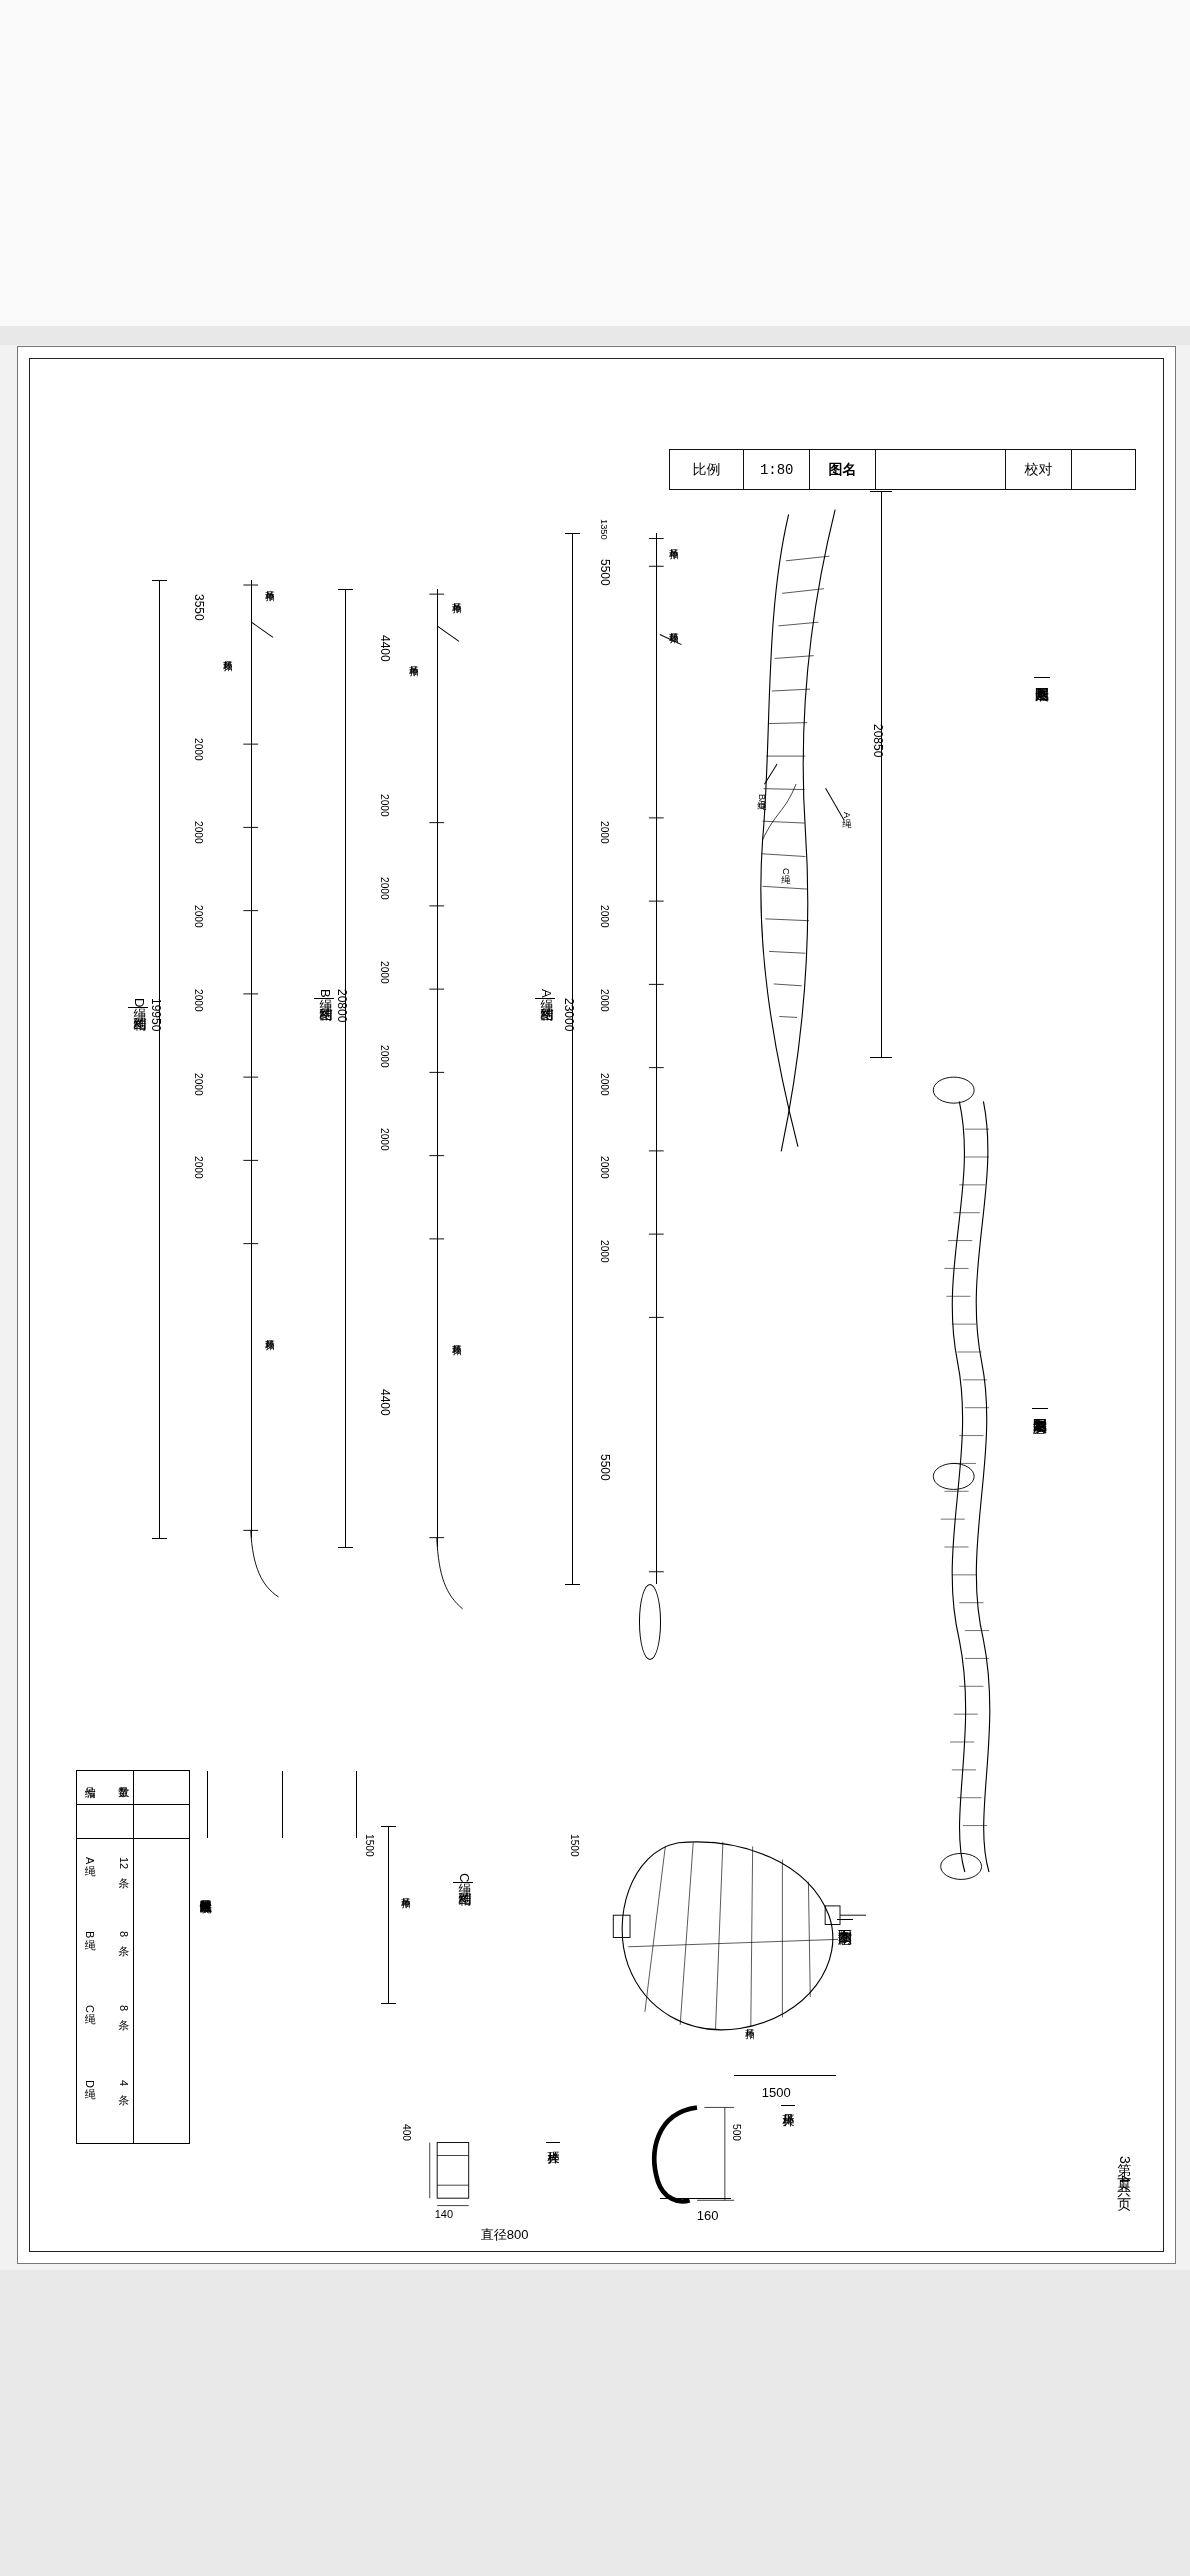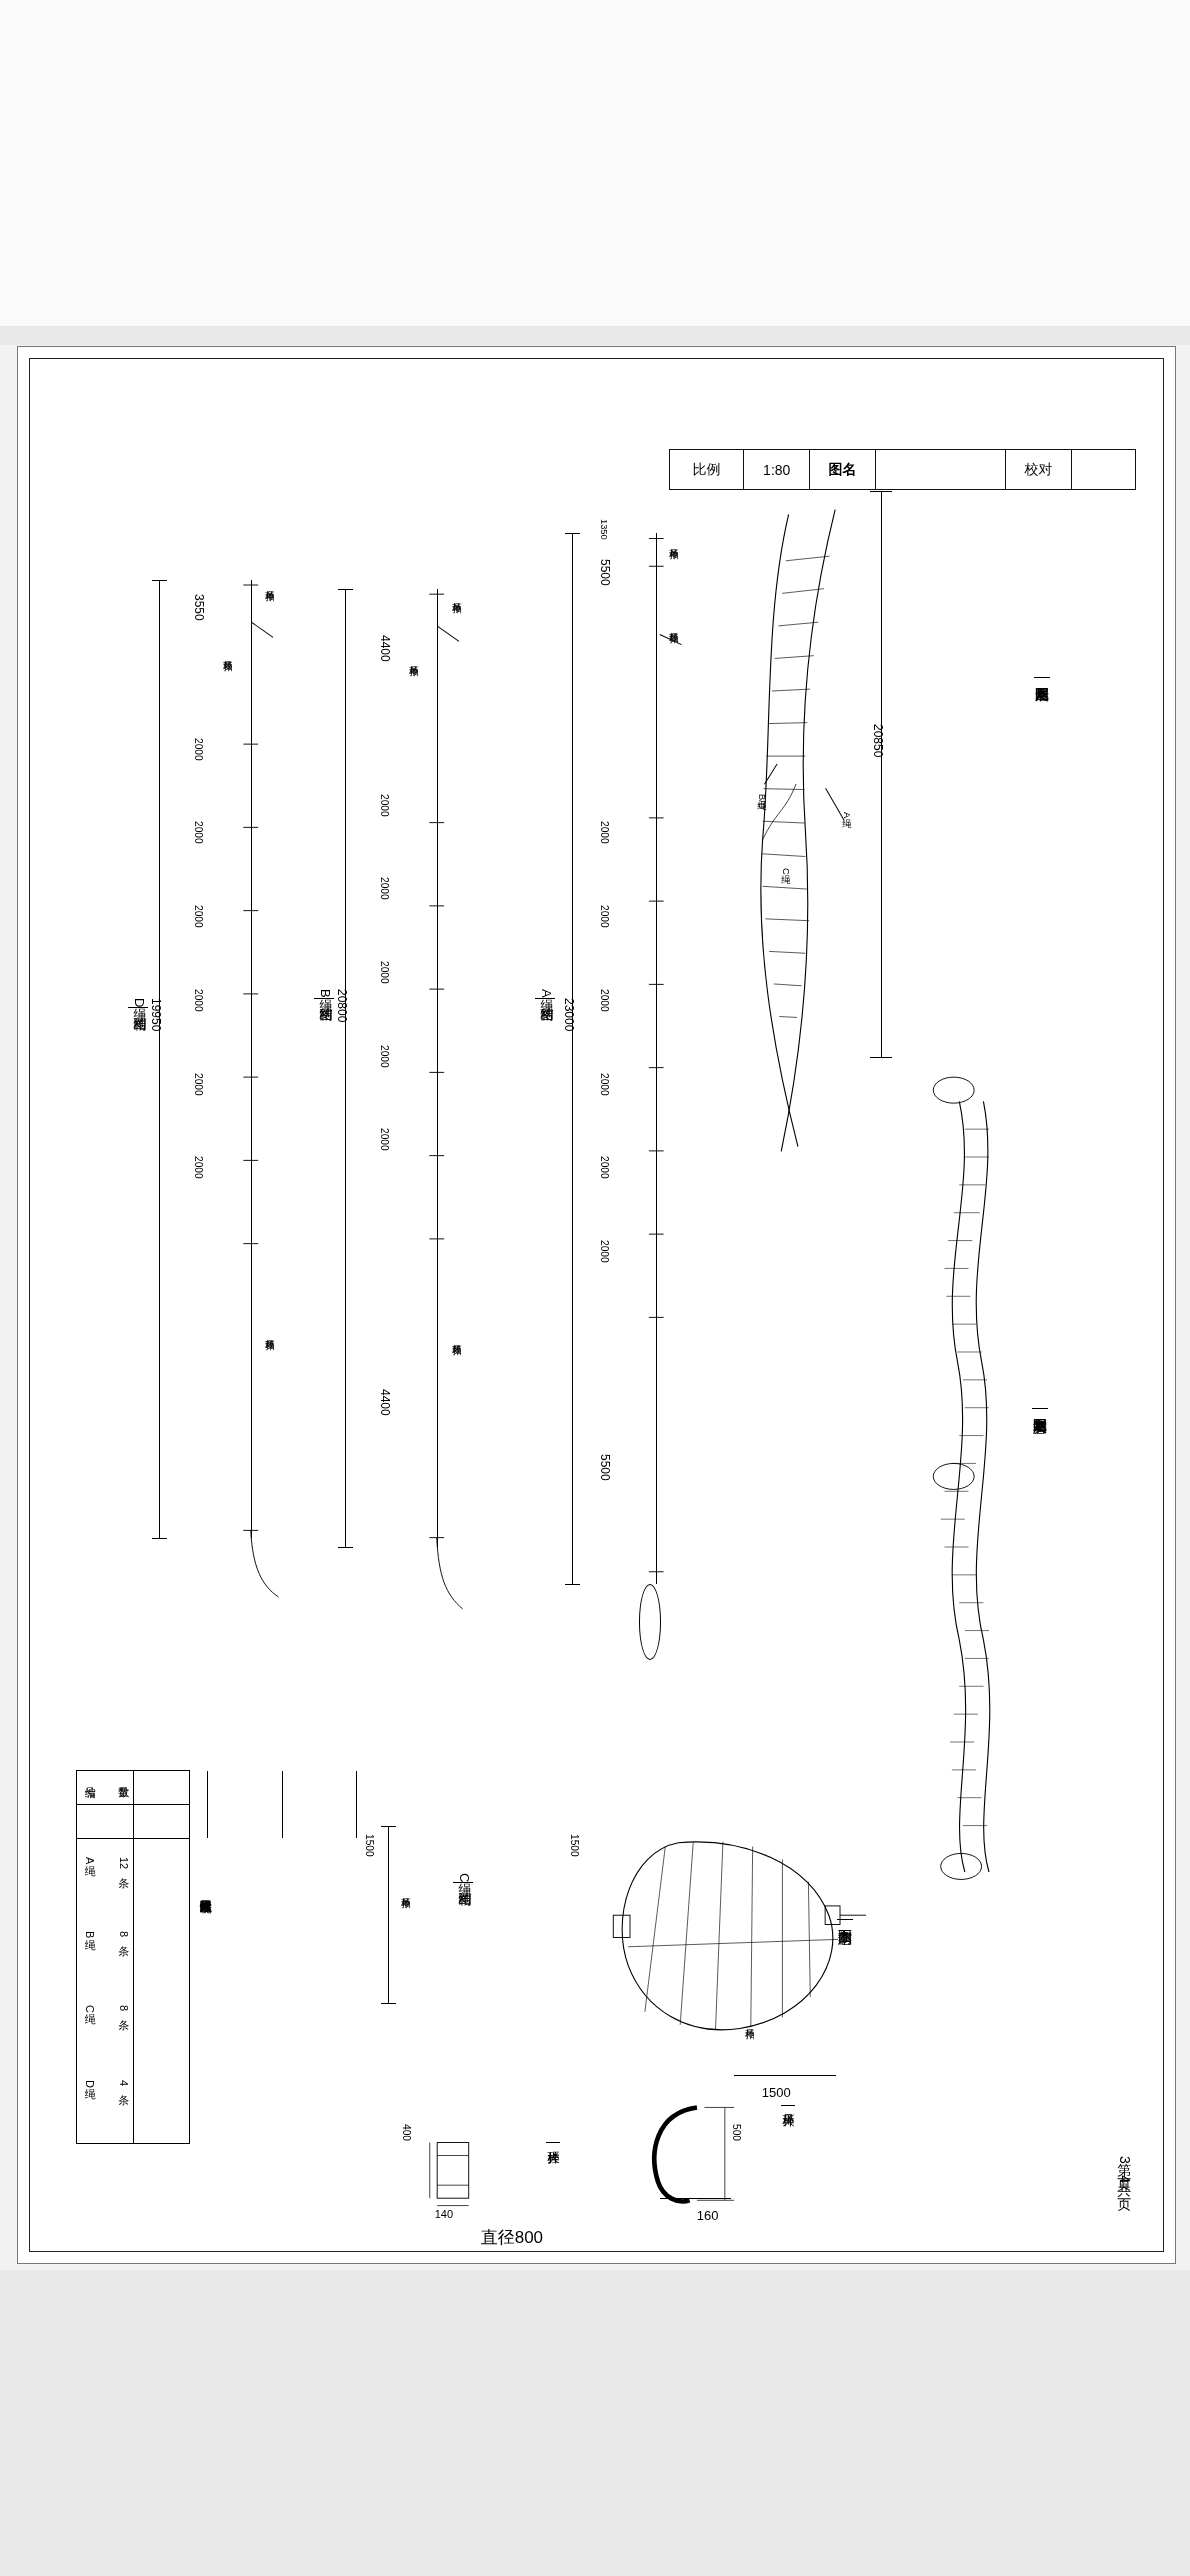--- a/index.html
+++ b/index.html
@@ -11,21 +11,21 @@
   .bottom-strip{position:absolute;left:0;top:2270px;width:1191px;height:306px;background:#e9e9e9;}
 
   .sheet{position:absolute;left:16.7px;top:346px;width:1157px;height:1916px;background:#ffffff;border:0.9px solid #777;}
   .sheet-inner{position:absolute;left:11px;top:11px;right:11px;bottom:11px;border:0.9px solid #222;}
 
   
   .titlebar{position:absolute;left:651px;top:102px;width:465px;height:39px;border:0.9px solid #111;display:flex;background:#fff;}
   .titlebar .cell{border-right:0.9px solid #111;display:flex;align-items:center;justify-content:center;font-size:14px;color:#000;}
   .titlebar .cell:last-child{border-right:none;}
   .tb-scale-lbl{width:74px;}
-  .tb-scale-val{width:65px;}
+  .tb-scale-val{width:65px;font-family:Liberation Mono, monospace;}
   .tb-name-lbl{width:65px;font-weight:bold;}
   .tb-name-val{width:130px;}
   .tb-check-lbl{width:65px;}
   .tb-check-val{width:63px;}
 
   
   .vt{position:absolute;writing-mode:vertical-rl;text-orientation:mixed;white-space:nowrap;font-size:12px;color:#000;line-height:1;}
   .vt.small{font-size:10.2px;}
   .vt.tiny{font-size:9.3px;}
   .vt.big{font-size:14px;}
@@ -297,21 +297,21 @@
 
   <svg style="left:391px;top:1777px;width:112px;height:102px;" viewBox="0 0 120 110">
     <rect x="30" y="20" width="34" height="60" fill="none" stroke="#000" stroke-width="1"></rect>
     <line x1="30" y1="34" x2="64" y2="34" stroke="#000" stroke-width="0.8"></line>
     <line x1="30" y1="66" x2="64" y2="66" stroke="#000" stroke-width="0.8"></line>
     <line x1="22" y1="20" x2="22" y2="80" stroke="#000" stroke-width="0.8"></line>
     <line x1="30" y1="88" x2="64" y2="88" stroke="#000" stroke-width="0.8"></line>
   </svg>
   <div class="vt small" style="left:383px;top:1777px;">400</div>
   <div class="ht" style="left:417px;top:1861px;font-size:11px;">140</div>
-  <div class="ht" style="left:463px;top:1879px;font-size:17px;">直径800</div>
+  <div class="ht" style="left:463px;top:1879px;font-size:13px;">直径800</div>
   <div class="vt u" style="left:528px;top:1795px;">挂环大样</div>
 
   <svg style="left:614px;top:1749px;width:130px;height:112px;" viewBox="0 0 140 120">
     <path d="M70,12 C26,18 18,60 28,92 C34,110 50,116 62,112" fill="none" stroke="#000" stroke-width="5"></path>
     <line x1="78" y1="12" x2="110" y2="12" stroke="#000" stroke-width="0.8"></line>
     <line x1="70" y1="112" x2="110" y2="112" stroke="#000" stroke-width="0.8"></line>
     <line x1="100" y1="12" x2="100" y2="112" stroke="#000" stroke-width="0.8"></line>
   </svg>
   <div class="vt small" style="left:713px;top:1777px;">500</div>
   <div class="ht" style="left:679px;top:1861px;font-size:13px;">160</div>

